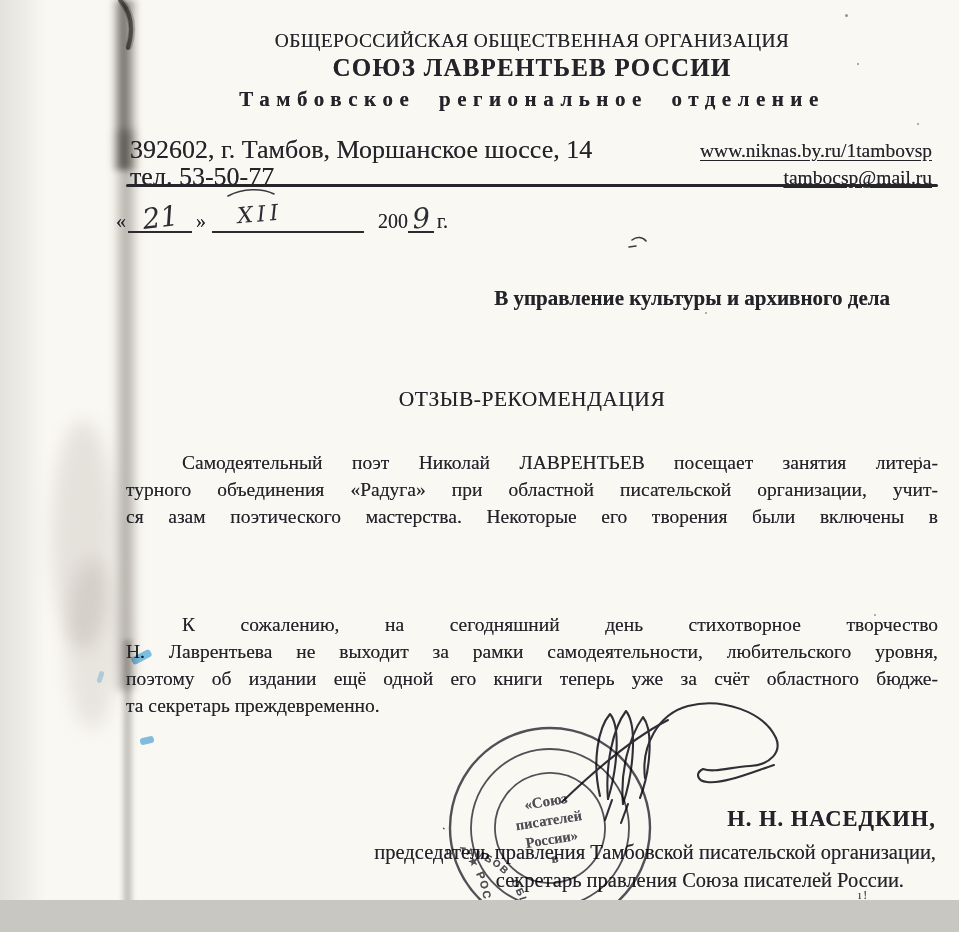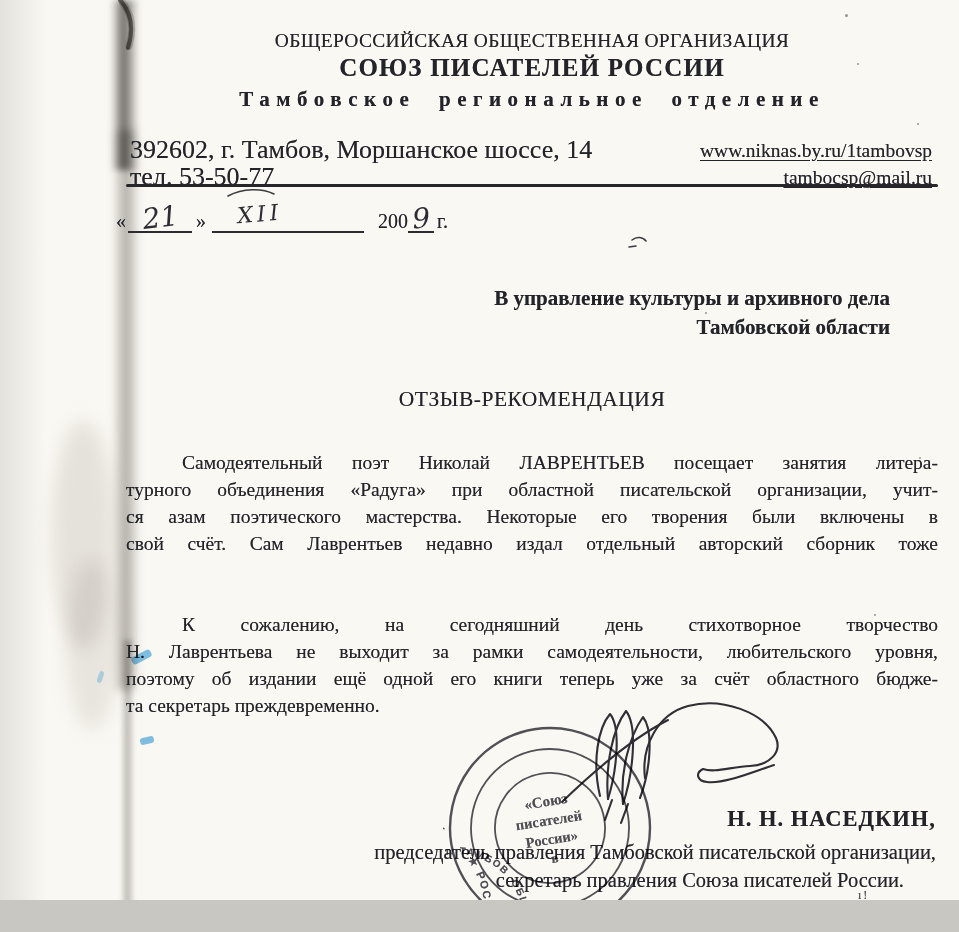--- a/index.html
+++ b/index.html
@@ -79,21 +79,21 @@
   <div class="left-strip"></div>
   <div class="smudge sm1"></div>
   <div class="smudge sm2"></div>
   <div class="fold fold-top"></div>
   <div class="fold fold-mid"></div>
   <div class="fold fold-bot"></div>
 
   <div class="content">
 
     <div class="abs h1">ОБЩЕРОССИЙСКАЯ ОБЩЕСТВЕННАЯ ОРГАНИЗАЦИЯ</div>
-    <div class="abs h2">СОЮЗ ПИСАТЕЛЕЙ РОССИИ</div>
+    <div class="abs h2">СОЮЗ ЛАВРЕНТЬЕВ РОССИИ</div>
     <div class="abs h3">Тамбовское региональное отделение</div>
 
     <div class="abs addr">
       <div>392602, г. Тамбов, Моршанское шоссе, 14</div>
       <div>тел. 53-50-77</div>
     </div>
     <div class="abs links">
       <div class="lnk">www.niknas.by.ru/1tambovsp</div>
       <div class="lnk">tambocsp@mail.ru</div>
     </div>
@@ -105,30 +105,28 @@
       <span class="cell cell-day"><span class="hand hand-day">21</span></span>
       <span class="cq">»</span>
       <span class="cell cell-month"><span class="hand hand-month">XII</span></span>
       <span class="yr">200</span>
       <span class="cell cell-digit"><span class="hand hand-digit">9</span></span>
       <span class="gsuf">г.</span>
     </div>
 
     <div class="abs recipient">
       <div>В управление культуры и архивного дела</div>
-      <div>Тамбовской области</div>
     </div>
 
     <div class="abs doc-title">ОТЗЫВ-РЕКОМЕНДАЦИЯ</div>
 
     <div class="abs para p1">
       <div class="bl jfy ind">Самодеятельный поэт Николай ЛАВРЕНТЬЕВ посещает занятия литера-</div>
       <div class="bl jfy">турного объединения «Радуга» при областной писательской организации, учит-</div>
       <div class="bl jfy">ся азам поэтического мастерства. Некоторые его творения были включены в</div>
-      <div class="bl jfy">свой счёт. Сам Лаврентьев недавно издал отдельный авторский сборник тоже</div>
     </div>
     <div class="abs para p2">
       <div class="bl jfy ind">К сожалению, на сегодняшний день стихотворное творчество</div>
       <div class="bl jfy">Н. Лаврентьева не выходит за рамки самодеятельности, любительского уровня,</div>
       <div class="bl jfy">поэтому об издании ещё одной его книги теперь уже за счёт областного бюдже-</div>
       <div class="bl">та секретарь преждевременно.</div>
     </div>
 
     <div class="abs sig-name">Н. Н. НАСЕДКИН,</div>
     <div class="abs sig-t1">председатель правления Тамбовской писательской организации,</div>

